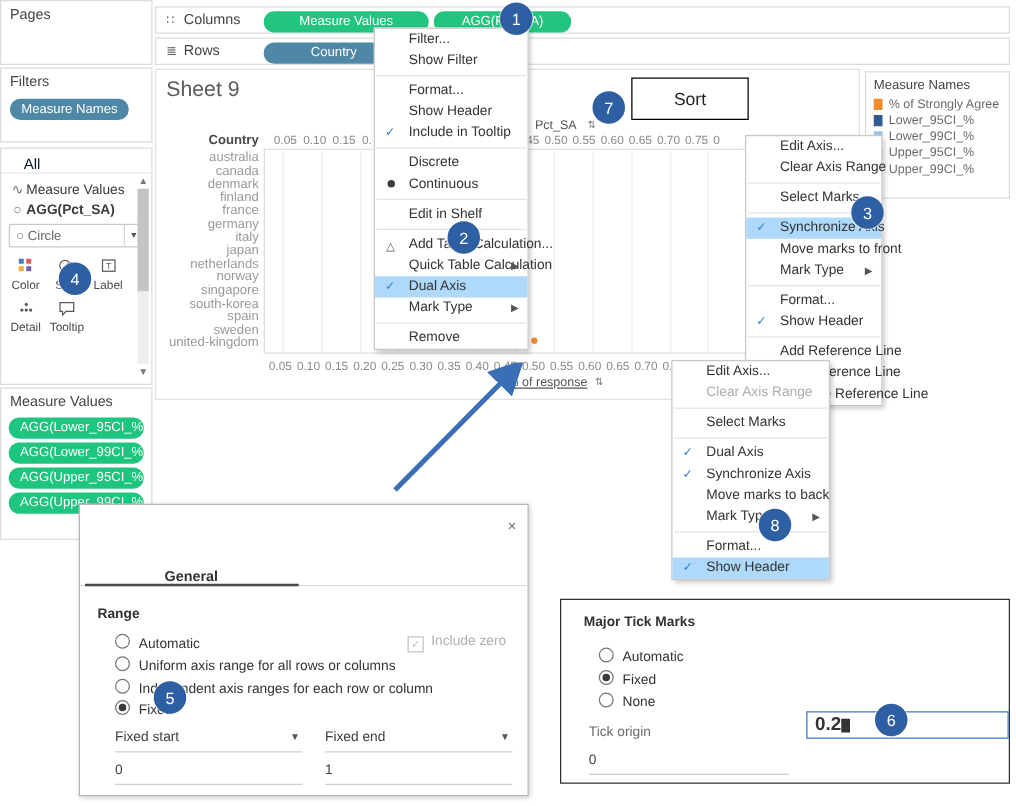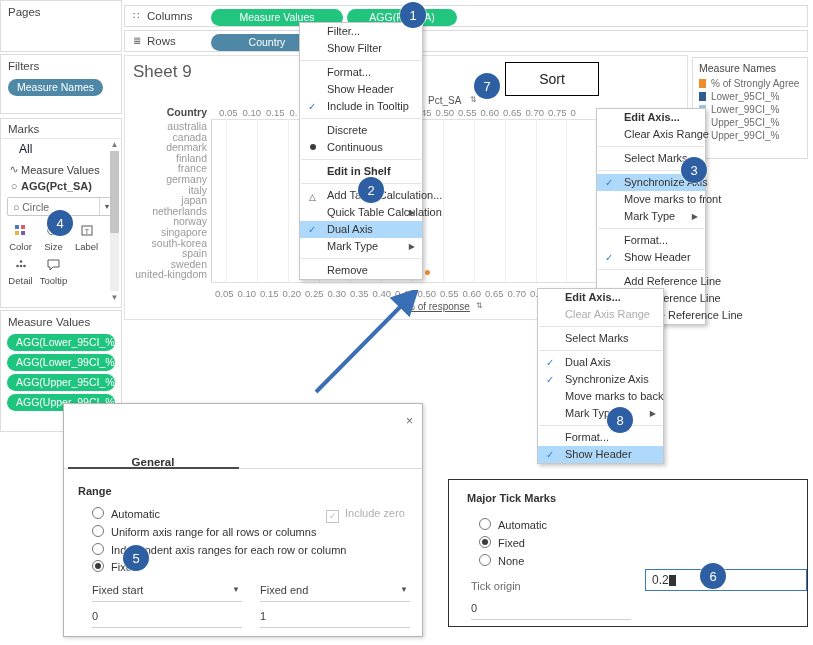--- a/index.html
+++ b/index.html
@@ -66,21 +66,21 @@
   
   #legend{left:692px;top:57px;width:116px;height:102px;border:1px solid #dcdcdc;background:#fff;box-sizing:border-box;}
   .lg-title{font-size:10.5px;color:#444;padding:4px 6px 3px 6px;}
   .lg-row{display:flex;align-items:center;padding:0 6px;height:13px;}
   .lg-sw{width:7px;height:9px;margin-right:5px;flex:0 0 auto;}
   .lg-txt{font-size:10px;color:#6a6a6a;white-space:nowrap;}
 
   
   .ctx{position:absolute;background:#ffffff;border:1px solid #c8c8c8;box-shadow:2px 2px 4px rgba(0,0,0,.22);}
   .ctx-item{height:17px;line-height:17px;font-size:11px;color:#333;padding-left:27px;position:relative;white-space:nowrap;}
-  .ctx-item.bold{font-weight:bold;}
+  .ctx-item.bold{font-weight:normal;}
   .ctx-item.dim{color:#adadad;}
   .ctx-item.sel{background:#aed9fa;}
   .ctx-sep{height:1px;background:#e3e3e3;margin:3px 1px;}
   .ctx-chk{position:absolute;left:8px;top:0;color:#2d7fd1;font-size:10px;}
   .ctx-dot{position:absolute;left:10px;top:5px;width:6px;height:6px;border-radius:50%;background:#3d3d3d;}
   .ctx-sub{position:absolute;right:7px;top:0;font-size:8px;color:#555;}
   .ctx-tri{position:absolute;left:9px;top:2px;font-size:9px;color:#555;}
 
   #menu1{left:299px;top:22px;width:122px;}
   #menu2{left:596px;top:108px;width:108px;}
@@ -123,41 +123,40 @@
   .fld .fval{font-size:11px;color:#3d3d3d;}
   .fld .fcar{position:absolute;right:2px;font-size:8px;color:#555;}
 
   
   #dlg-tick{left:448px;top:479px;width:358px;height:146px;background:#fff;border:1px solid #2f2f2f;}
   #dlg-tick .sec-hdr{left:18px;top:12px;}
   .tick-input{
     position:absolute;left:196px;top:89px;width:162px;height:22px;
     border:1px solid #3a78c2;background:#fff;box-sizing:border-box;
   }
-  .tick-input span{font-size:12px;color:#333;line-height:20px;padding-left:6px;}
+  .tick-input span{font-size:15px;color:#333;line-height:20px;padding-left:6px;font-weight:bold;}
   .caret{display:inline-block;width:1px;height:11px;background:#333;vertical-align:-2px;}
 </style>
 </head>
 <body>
 
 <div id="left-panel" class="abs">
 
   <div class="panel-sec" style="top:0;height:52px;">
     <div class="panel-title">Pages</div>
   </div>
 
   <div class="panel-sec" style="top:54px;height:60px;">
     <div class="panel-title">Filters</div>
     <div style="padding:4px 0 0 7px;">
       <span class="pill pill-blue">Measure Names</span>
     </div>
   </div>
 
   <div class="panel-sec" id="marks-card">
-    <div class="marks-hdr">Marks</div>
     <div class="hline" style="left:0;right:0;top:19px;background:#e8e8e8;"></div>
     <div class="mark-all">All</div>
     <div class="marks-row">
       <span class="gl">∿</span>
       <span>Measure Values</span>
     </div>
     <div class="marks-row" style="font-weight:bold;">
       <span class="gl" style="font-weight:normal;">○</span>
       <span>AGG(Pct_SA)</span>
     </div>

